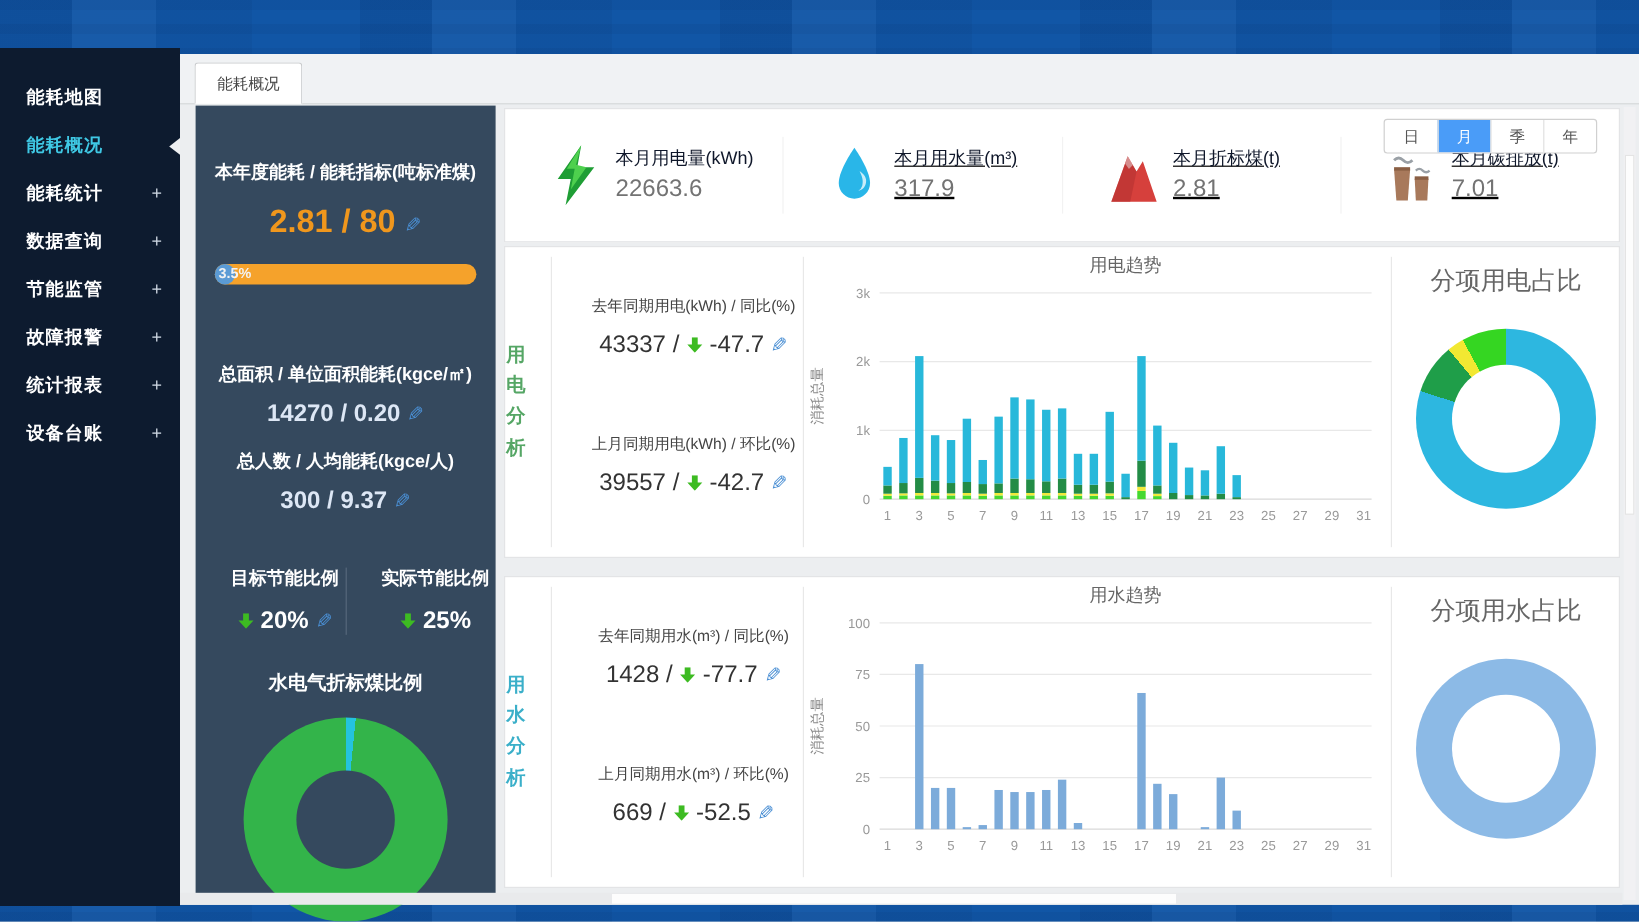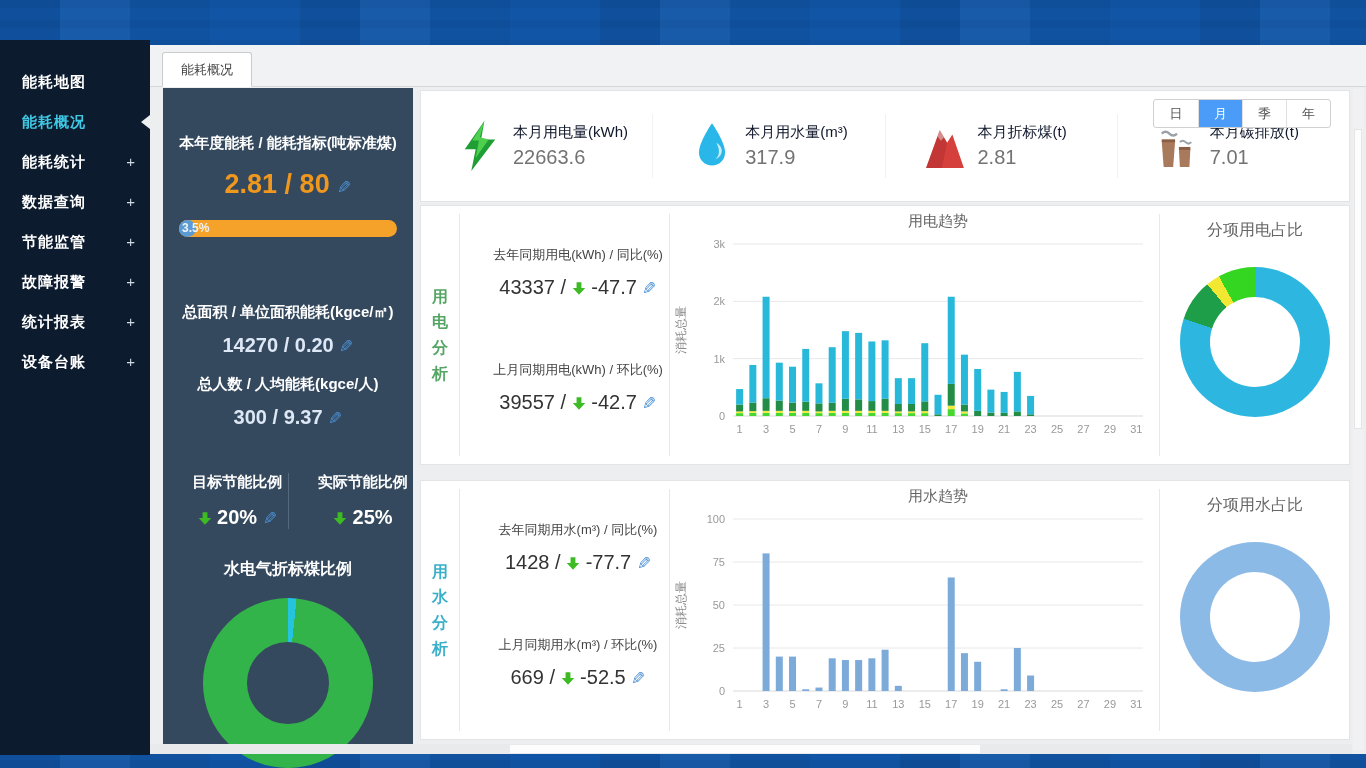--- a/index.html
+++ b/index.html
@@ -40,43 +40,43 @@
   .save-col { flex:1;padding-left:24px; }
   .save-col + .save-col { border-left:1px solid #56687c; }
   .save-col .lbl { font-size:15px; }
   .save-col .val { font-size:20px; margin-top:14px; color:#fff; }
   .coal-title { font-size:16px; margin-top:30px; }
   
   .panel { position:absolute; background:#fff; border:1px solid #e3e4e6; }
   .metrics { left:270px; top:45px; width:930px; height:112px; }
   .cards { display:flex; height:100%; align-items:center; }
   .card { flex:1; display:flex; align-items:center; padding-left:38px; height:64px; }
-  .card + .card { border-left:1px solid #f2f2f2; }
+  .card + .card { border-left:1px solid #f2f2f2;text-decoration:underline; }
   .card .icon { width:42px; height:50px; margin-right:12px; flex:0 0 auto; }
   .card .lbl { font-size:15px; color:#0f172a; }
   .card .val { font-size:20px; color:#737373; margin-top:4px; }
   .periods { position:absolute; right:18px; top:8px; display:flex; border:1px solid #d0d0d0; border-radius:3px; overflow:hidden; background:#fff; }
   .pbtn { width:44px; height:27px; line-height:27px; text-align:center; font-size:13px; color:#555; cursor:pointer; border-left:1px solid #e0e0e0; }
   .pbtn:first-child { border-left:none; }
   .pbtn.active { background:#4a9cf8; color:#fff; }
   .section { left:270px; top:160px; width:930px; height:260px; }
   .section.water { top:435px; }
-  .v-label { position:absolute; left:0; top:0; bottom:0; width:38px; display:flex; align-items:center; justify-content:center; }
+  .v-label { position:absolute; left:0; top:0; bottom:0; width:38px; display:flex; align-items:center; }
   .v-label span { width:1.1em; font-size:16px; font-weight:bold; line-height:1.6; word-break:break-all; text-align:center; }
   .v-label.green span { color:#55a665; }
   .v-label.cyan span { color:#3aafc9; }
   .sec-divider { position:absolute; top:8px; bottom:8px; width:1px; background:#e8e8e8; }
   .stats-col { position:absolute; left:38px; top:0; width:210px; height:100%; text-align:center; }
   .stat-block { margin-top:40px;padding-left:28px; }
   .stat-block.second { margin-top:62px; }
   .stat-lbl { font-size:13px; color:#444; }
   .stat-val { font-size:20px; color:#333; margin-top:12px; }
   .chart-col { position:absolute; left:248px; top:4px; width:490px; height:252px; }
   .donut-col { position:absolute; left:738px; top:0; width:192px; height:100%; text-align:center; }
-  .donut-title { font-size:16px; color:#666; margin-top:14px; }
+  .donut-title { font-size:21px; color:#666; margin-top:14px; }
   .donut { position:relative; border-radius:50%; margin:26px auto 0 auto; }
   .donut::after { content:""; position:absolute; inset:var(--inset,20%); border-radius:50%; background:var(--hole,#fff); }
   .donut.coal { width:170px; height:170px; margin-top:18px; }
   .donut.share { width:150px; height:150px; }
   .arrow-down { width:14px; height:13px; vertical-align:-1px; }
   
   .vscroll { position:absolute; right:3px; top:44px; bottom:4px; width:10px; background:#f1f1f3; }
   .vscroll .thumb { position:absolute; left:1px; right:1px; top:40px; height:300px; background:#fdfdfd; border:1px solid #e4e4e4; }
   .hscroll { position:absolute; left:0; right:14px; bottom:0; height:10px; background:#e9eaec; }
   .hscroll .thumb { position:absolute; top:1px; height:8px; left:360px; width:470px; background:#fdfdfd; }

